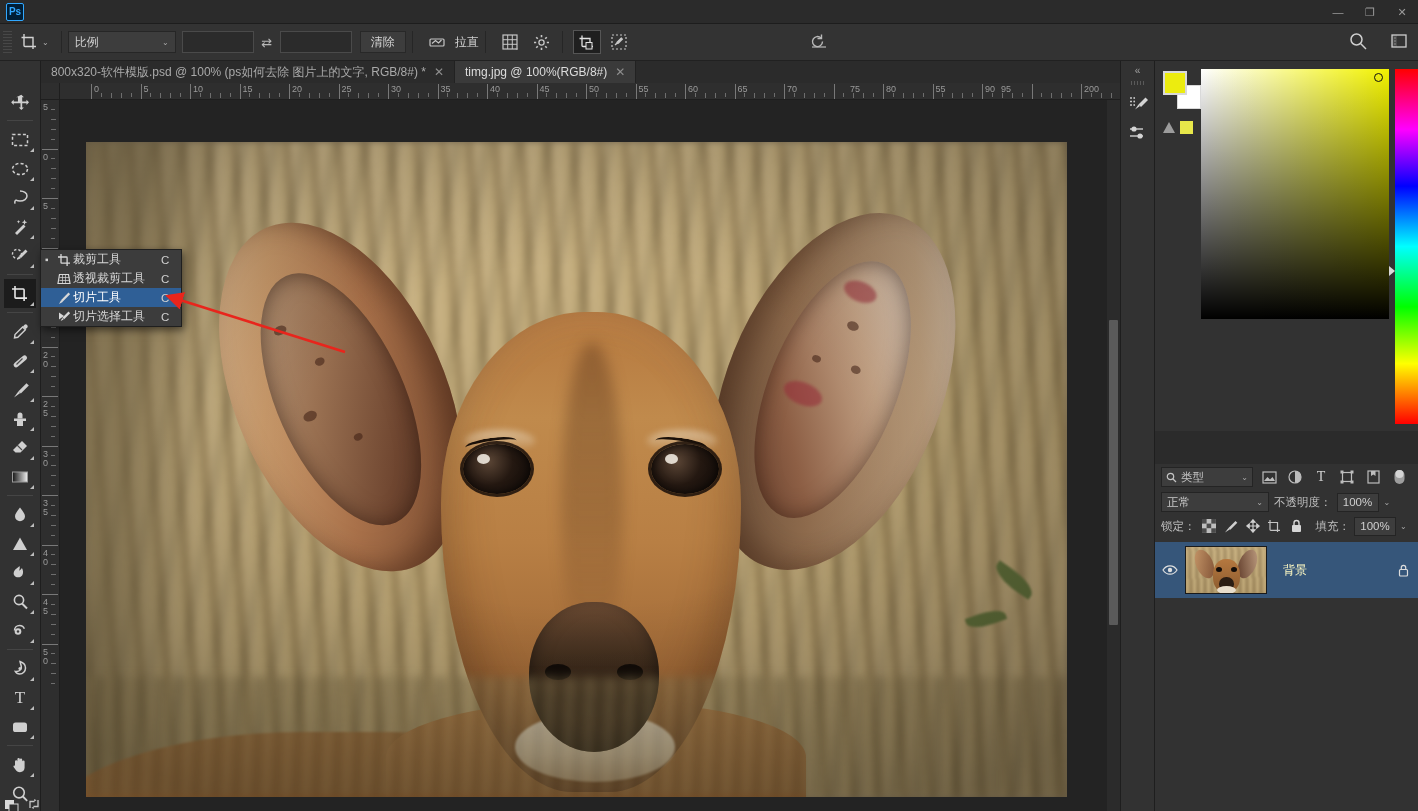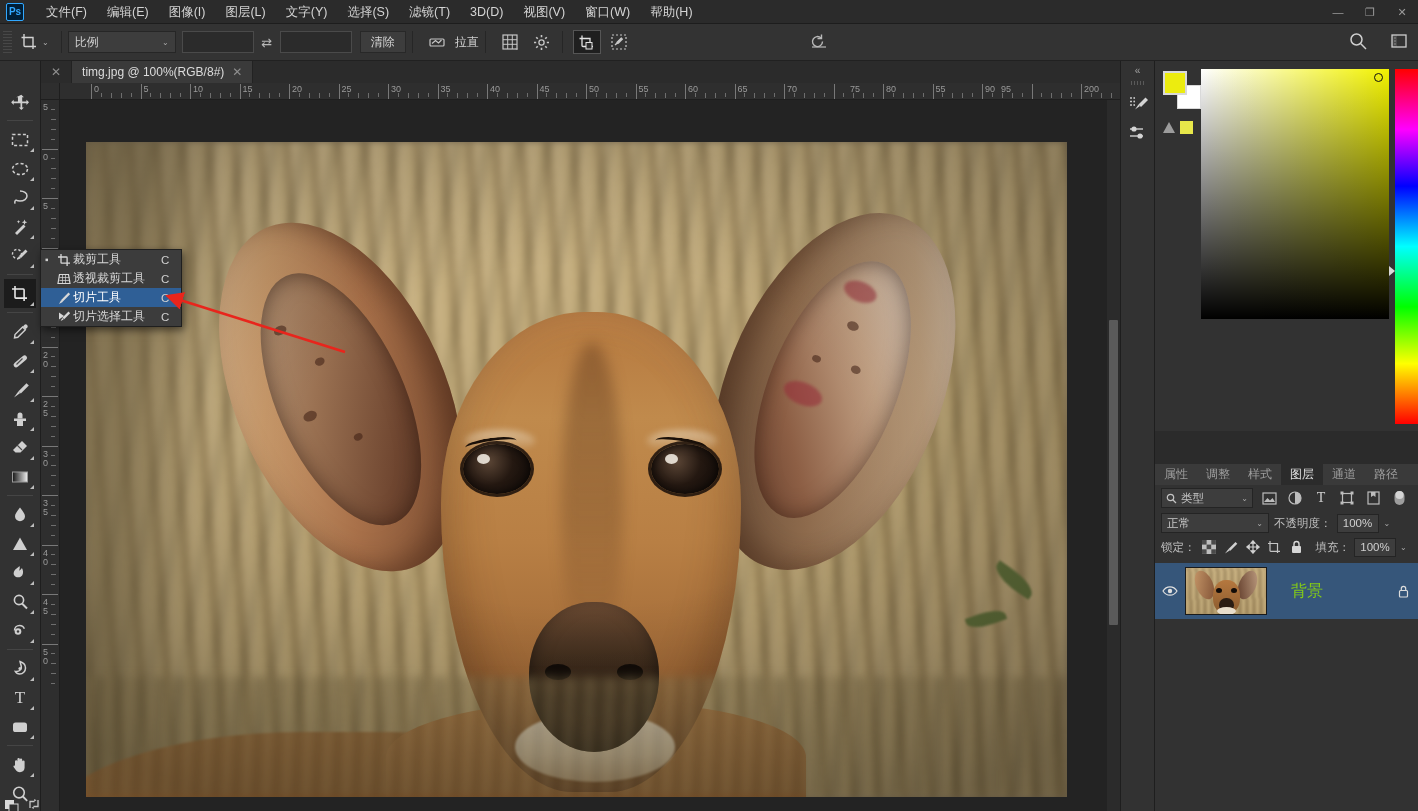--- a/index.html
+++ b/index.html
@@ -214,43 +214,30 @@
   .lp-num { width:42px; height:19px; background:#3d3d3d; border:1px solid #242424;
     font-size:11.5px; color:#cfcfcf; display:flex; align-items:center; justify-content:center; }
   .lp-row3 { display:flex; align-items:center; height:24px; padding:0 6px; gap:4px; }
   .lp-lockico { width:18px; height:18px; display:flex; align-items:center; justify-content:center; color:#bdbdbd; }
   .caretdn { font-size:8px; color:#a9a9a9; }
 
   .layerrow { display:flex; align-items:center; height:56px; background:#36567a; margin-top:4px; }
   .lr-eye { width:30px; display:flex; align-items:center; justify-content:center; color:#dcdcdc; }
   .lr-thumb { width:82px; height:48px; border:1px solid #1a1a1a; position:relative; overflow:hidden;
     background:linear-gradient(180deg,#c7ad80 0%,#a98f62 100%); }
-  .lr-name { flex:1; padding-left:24px; font-size:16px; color:#84cc16; }
+  .lr-name { flex:1; padding-left:16px; font-size:12px; color:#fef9c3; }
   .lr-lock { width:30px; display:flex; align-items:center; justify-content:center; color:#d6d6d6; }
 </style>
 </head>
 <body>
 
 <div class="app">
 
   <div class="menubar">
     <div class="ps-logo">Ps</div>
-    <div id="menu-items" style="display:flex;">
-        <div class="menu-item">文件(F)</div>
-        <div class="menu-item">编辑(E)</div>
-        <div class="menu-item">图像(I)</div>
-        <div class="menu-item">图层(L)</div>
-        <div class="menu-item">文字(Y)</div>
-        <div class="menu-item">选择(S)</div>
-        <div class="menu-item">滤镜(T)</div>
-        <div class="menu-item">3D(D)</div>
-        <div class="menu-item">视图(V)</div>
-        <div class="menu-item">窗口(W)</div>
-        <div class="menu-item">帮助(H)</div>
-      </div>
     <div class="winbtns">
       <div class="winbtn">—</div>
       <div class="winbtn">❐</div>
       <div class="winbtn">✕</div>
     </div>
   </div>
 
   <div class="optionsbar">
     <div class="grip"></div>
     <div class="opt-tool">
@@ -325,20 +312,21 @@
       <svg width="18" height="18" viewBox="0 0 18 18">
           <rect x="2" y="3" width="14" height="12" stroke="#cfcfcf" fill="none" stroke-width="1.3"></rect>
           <rect x="2" y="3" width="5" height="12" fill="#cfcfcf" opacity=".15"></rect>
           <path d="M4.5 6h1M4.5 9h1M4.5 12h1" stroke="#cfcfcf" stroke-width="1.1"></path>
         </svg>
     </div>
   </div>
 
   <div class="tabbar" id="tabbar">
       <div class="tab">
+        <span>800x320-软件模版.psd @ 100% (ps如何去除 图片上的文字, RGB/8#) *</span>
         <span class="x">✕</span>
       </div>
       <div class="tab active">
         <span>timg.jpg @ 100%(RGB/8#)</span>
         <span class="x">✕</span>
       </div>
     </div>
 
   <div class="toolbox" id="toolbox">
     <div class="defcolors">
@@ -916,28 +904,20 @@
       </div>
       <div class="cp-field">
         <div class="cp-picker"></div>
       </div>
       <div class="cp-hue">
         <div class="cp-hue-mark"></div>
       </div>
     </div>
 
     <div class="layerspanel">
-      <div class="paneltabs" id="layertabs">
-          <div class="ptab">属性</div>
-          <div class="ptab">调整</div>
-          <div class="ptab">样式</div>
-          <div class="ptab active">图层</div>
-          <div class="ptab">通道</div>
-          <div class="ptab">路径</div>
-        </div>
 
       <div class="lp-filter">
         <div class="lp-search">
           <svg width="11" height="11" viewBox="0 0 11 11">
               <circle cx="4.5" cy="4.5" r="3.2" stroke="#c4c4c4" fill="none" stroke-width="1.2"></circle>
               <path d="M7 7l3 3" stroke="#c4c4c4" stroke-width="1.2"></path>
             </svg>
           <span style="flex:1">类型</span>
           <span class="caretdn">⌄</span>
         </div>

